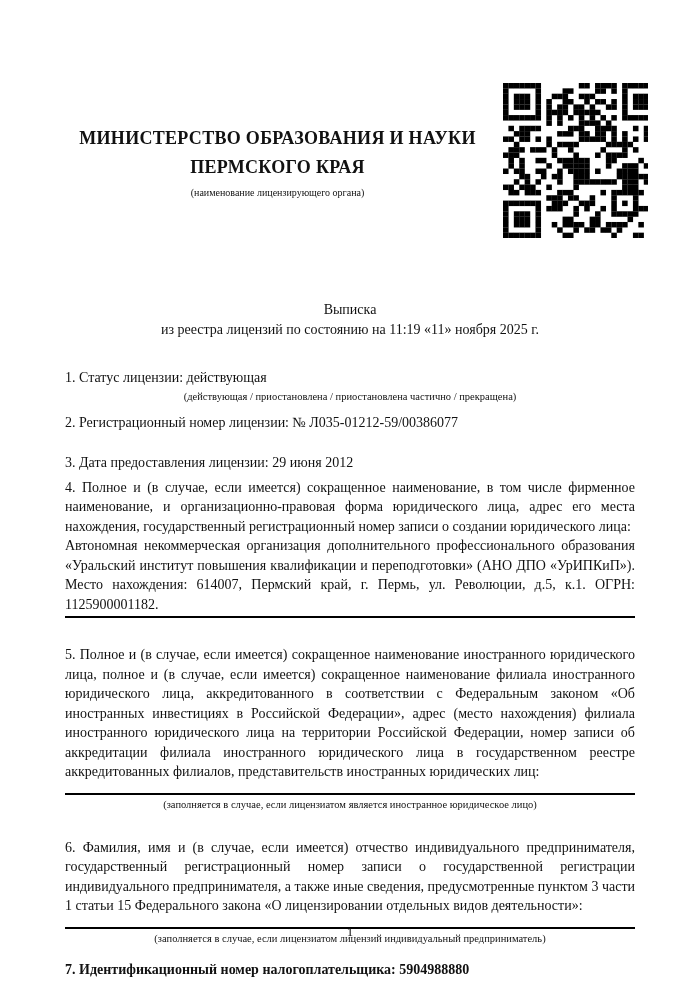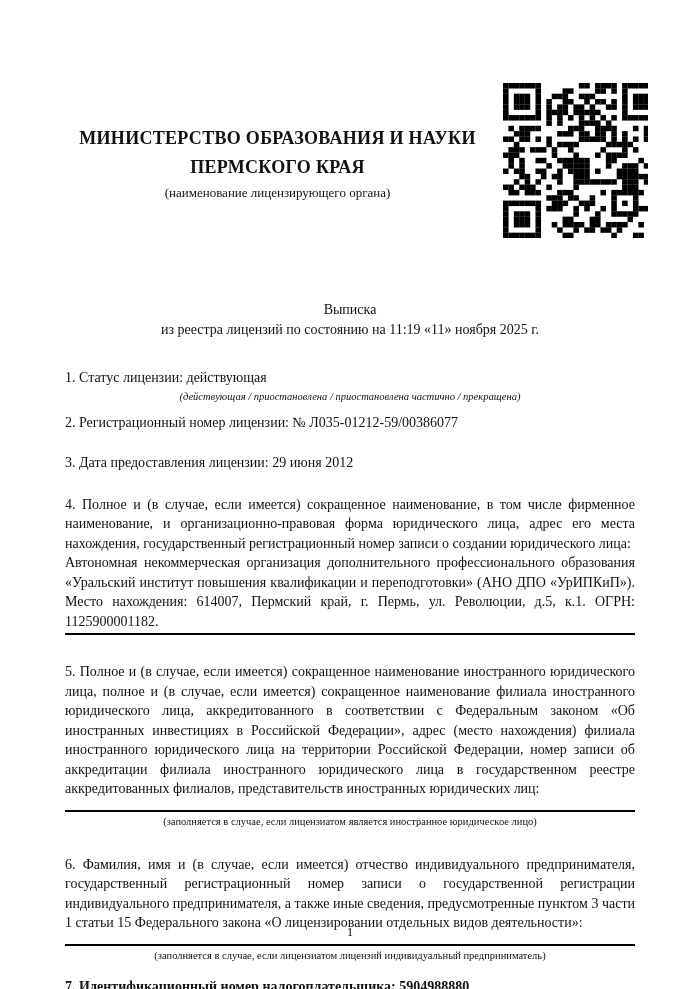--- a/index.html
+++ b/index.html
@@ -21,21 +21,21 @@
     width: 425px;
     text-align: center;
   }
   .ministry-name {
     font-size: 18px;
     font-weight: bold;
     line-height: 29px;
     letter-spacing: 0.3px;
   }
   .org-caption {
-    font-size: 13px;
+    font-size: 10px;
     line-height: 13px;
     margin-top: 4px;
   }
   .qr {
     position: absolute;
     left: 503px;
     top: 83px;
     width: 157px;
     height: 155px;
   }
@@ -49,26 +49,25 @@
     font-size: 14px;
   }
   .doc-title { text-align: center; line-height: 20px; }
   .doc-title div { white-space: nowrap; text-align: center; }
   .item-line { margin-top: 28px; line-height: 19.5px; text-align: left; }
   .small-note {
     font-size: 10.5px;
     line-height: 13px;
     text-align: center;
     margin-top: 2px;
-    font-style: italic;
   }
   .item-line.mt-sm { margin-top: 10px; }
   .item-line.mt-xs { margin-top: 21px; }
   .para {
-    margin-top: 22px;
+    margin-top: 5px;
     line-height: 19.5px;
     text-align: justify;
     text-justify: inter-word;
   }
   .para.answer { margin-top: 0; }
   .para.mt-md { margin-top: 27px; }
   .fill-rule {
     border-top: 2px solid #000;
     margin-top: 2px;
     height: 0;

